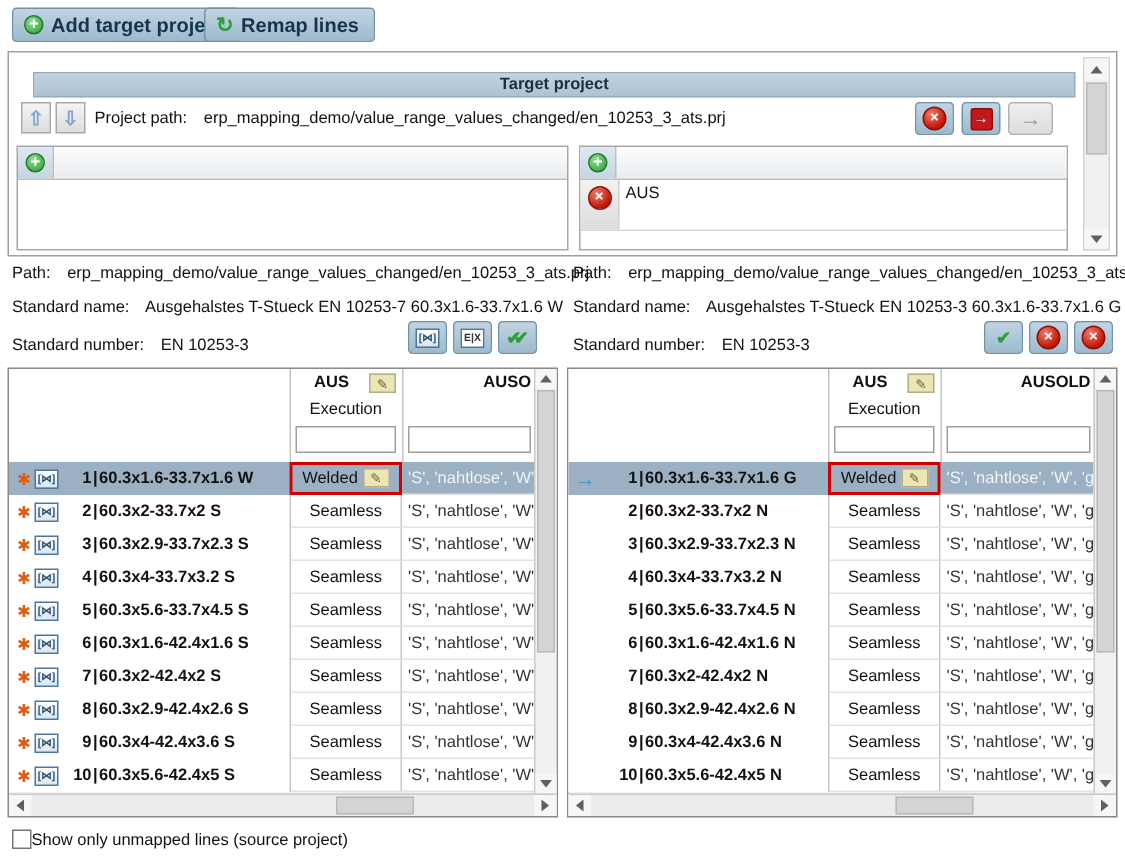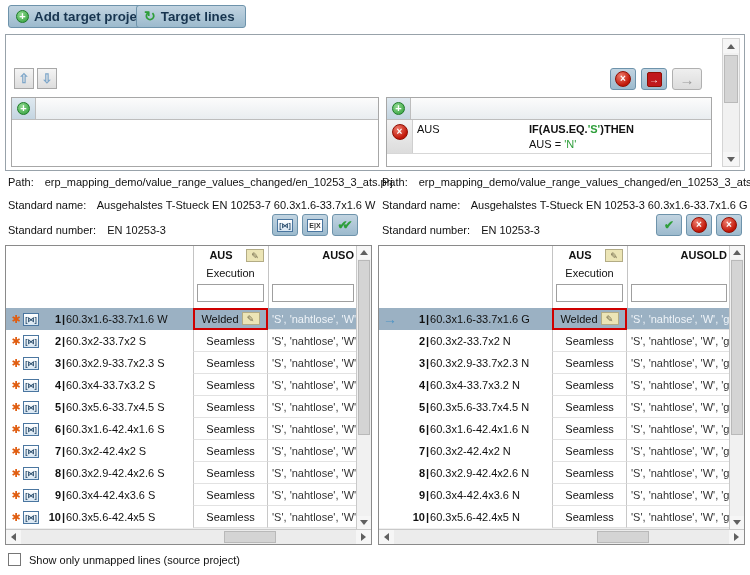--- a/index.html
+++ b/index.html
@@ -74,49 +74,54 @@
   .c1 { display:flex; align-items:center; overflow:hidden; }
   .c2 { display:flex; align-items:center; justify-content:center; gap:3px; border-left:1px solid #c8c8c8; border-right:1px solid #c8c8c8;
     border-bottom:1px solid #e2e2e2; }
   .c3 { flex:1; display:flex; align-items:center; padding-left:4px; overflow:hidden; white-space:nowrap;
     border-bottom:1px solid #e2e2e2; color:#333; }
   .sel .c3 { color:#eef3f8; }
   .hl { outline:2px solid #cf0000; outline-offset:-2px; }
   .gear { color:#e05d10; font-size:11px; width:14px; text-align:center; margin-left:3px; }
   .rnum { font-weight:bold; text-align:right; }
   .rbar { font-weight:bold; padding:0 1px; }
-  .rname { font-weight:normal; white-space:nowrap; overflow:hidden; }
+  .rname { font-weight:bold; white-space:nowrap; overflow:hidden; }
   .bluearrow { color:#4e93c4; font-weight:bold; font-size:14px; width:22px; text-align:center; }
   .gvsb { position:absolute; right:0; top:0; width:15px; height:283px; background:#f1f1f1; border-left:1px solid #c9c9c9; }
   .ghsb { position:absolute; left:0; bottom:0; right:0; height:15px; background:#ececec; border-top:1px solid #c9c9c9; }
 
   
-  .cbline { position:absolute; top:553px; display:flex; align-items:center; gap:8px; }
+  .cbline { position:absolute; top:553px; display:flex; align-items:center; gap:0; }
   .cbbox { width:13px; height:13px; background:#fff; border:1px solid #767676; cursor:pointer; }
 </style>
 </head>
 <body>
 
 <button class="tbtn" style="left:8px;">
   <span class="pluscirc">+</span>
   <span>Add target project</span>
 </button>
 <button class="tbtn" style="left:136px;">
   <span class="remapglyph">↻</span>
-  <span>Target lines</span>
+  <span>Remap lines</span>
 </button>
 
 <div id="panel">
+  <div id="ptitle">Target project</div>
 
   <button class="sqbtn" style="left:8px; top:33px;">
     <span>⇧</span>
   </button>
   <button class="sqbtn" style="left:31px; top:33px;">
     <span>⇩</span>
   </button>
+  <div id="ppath">
+    <span class="ilabel">Project path:</span>
+    <span>erp_mapping_demo/value_range_values_changed/en_10253_3_ats.prj</span>
+  </div>
 
   <button class="bluebtn" style="left:604px;">
     <span class="redball">×</span>
   </button>
   <button class="bluebtn" style="left:635px;">
     <span class="reddoc">→</span>
   </button>
   <button class="bluebtn graybtn" style="left:666px; width:30px;">
     <span class="fwdarrow">→</span>
   </button>
@@ -133,24 +138,20 @@
     <div class="thead">
       <div class="thcell pluscell">
         <span class="pluscirc">+</span>
       </div>
     </div>
     <div class="arow">
       <div class="delcell">
         <span class="redball">×</span>
       </div>
       <div style="width:112px; padding:3px 0 0 4px;">AUS</div>
-      <div style="flex:1; padding:2px 0 0 4px; line-height:15px;">
-        <span style="font-weight:bold;">IF(AUS.EQ.</span><span class="grn" style="font-weight:bold;">'S'</span><span style="font-weight:bold;">)THEN</span><br>
-        <span>AUS = </span><span class="grn">'N'</span>
-      </div>
     </div>
   </div>
 
   <div class="vsb" style="left:716px; top:3px; width:18px; height:129px;">
     <div class="sbtn" style="top:0;">
         <span class="tri-up"></span>
       </div>
     <div class="thumb" style="left:1px; right:1px; top:16px; height:48px;"></div>
     <div class="sbtn" style="bottom:0;">
         <span class="tri-dn"></span>

